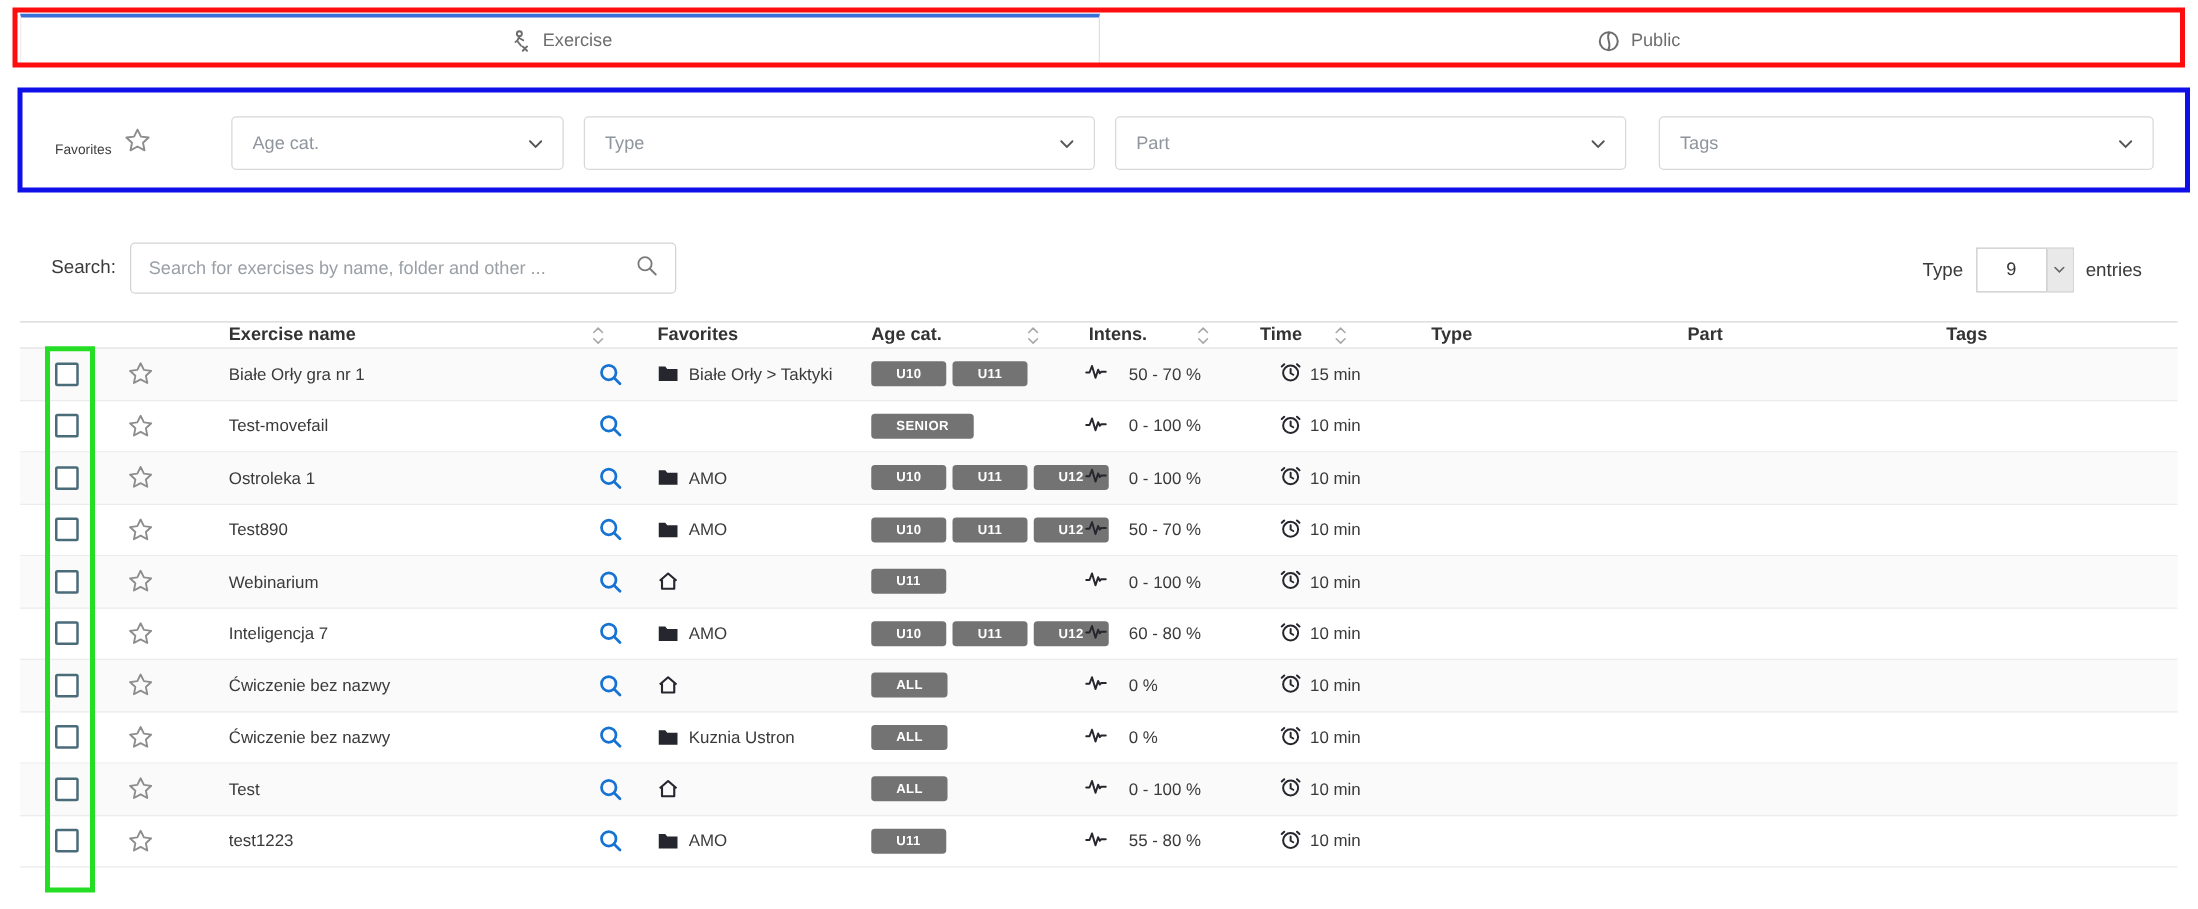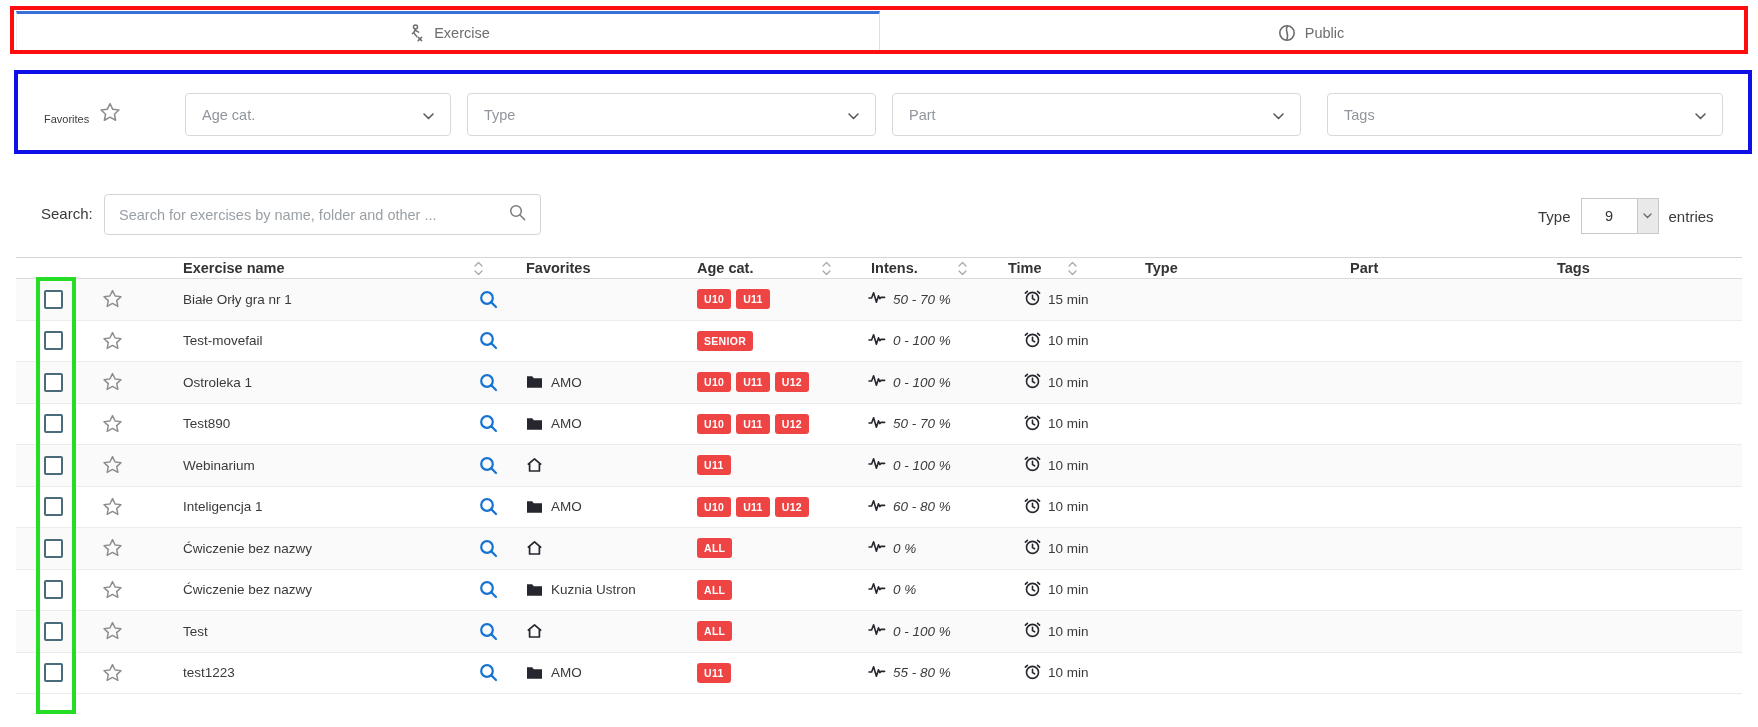--- a/index.html
+++ b/index.html
@@ -62,24 +62,24 @@
   .cell { position:absolute; top:0; bottom:0; display:flex; align-items:center;
           font-size:13.5px; color:#3a3a3a; }
   .c-check { left:28px; }
   .checkbox { width:19px; height:19px; border:2px solid #4a6b79; border-radius:2px;
               background:#fff; cursor:pointer; }
   .c-star { left:86px; cursor:pointer; }
   .c-name { left:167px; }
   .c-mag  { left:463px; cursor:pointer; }
   .c-cat  { left:510px; gap:8px; }
   .c-age  { left:681px; gap:5px; }
-  .c-int  { left:852px; gap:7px;font-style:italic; }
+  .c-int  { left:852px; gap:17px; }
   .c-time { left:1008px; gap:7px; }
-  .badge { background:#ef4444; color:#fff; font-size:10.5px; font-weight:bold;
-           padding:4px 7px; border-radius:3px; letter-spacing:.3px; }
+  .badge { background:#737373; color:#fff; font-size:10.5px; font-weight:bold;
+           padding:4px 20px; border-radius:3px; letter-spacing:.3px; }
   .h-name { left:167px; } .h-cat { left:510px; } .h-age { left:681px; }
   .h-int  { left:855px;text-align:center; } .h-time { left:992px; } .h-type { left:1129px; }
   .h-part { left:1334px; } .h-tags { left:1541px; }
   .s-name { left:458px; } .s-age { left:806px; } .s-int { left:942px; } .s-time { left:1052px; }
 </style>
 </head>
 <body>
 
 <div id="page">
 
@@ -223,20 +223,28 @@
         <path d="M10 1.5 l2.5 5.1 5.6 .65 -4.1 3.8 1.1 5.5 -5.1-2.8 -5.1 2.8 1.1-5.5 -4.1-3.8 5.6-.65 z"></path>
       </svg>
     </span>
     <span class="cell c-name">Białe Orły gra nr 1</span>
     <span class="cell c-mag">
       <svg width="19" height="19" viewBox="0 0 19 19" fill="none" stroke="#1673d2" stroke-width="2.2" stroke-linecap="round">
         <circle cx="8" cy="8" r="5.8"></circle>
               <path d="M12.4 12.4 L17 17"></path>
       </svg>
     </span>
+    <span class="cell c-cat">
+      <span class="cat-ico" style="display: flex;">
+              <svg width="17" height="14" viewBox="0 0 17 14" fill="#26262e">
+                <path d="M1 1.2 h5.2 l1.6 2 H16 v9.6 H1 z"></path>
+              </svg>
+            </span>
+      <span class="cat-txt">Białe Orły &gt; Taktyki</span>
+    </span>
     <span class="cell c-age">
             <span class="badge">U10</span>
             <span class="badge">U11</span>
           </span>
     <span class="cell c-int">
       <span>
         <svg width="18" height="15" viewBox="0 0 18 15" fill="none" stroke="#26262e" stroke-width="1.6" stroke-linecap="round" stroke-linejoin="round">
           <path d="M1 8 h2.6 l2-5.2 2.8 9.4 2.1-6.4 1.3 2.8 1.2-1.2 h3.6"></path>
         </svg>
       </span>
@@ -441,21 +449,21 @@
   </div>
         <div class="trow">
     <span class="cell c-check">
             <span class="checkbox"></span>
           </span>
     <span class="cell c-star">
       <svg width="21" height="20" viewBox="0 0 20 19" fill="none" stroke="#8d8d8d" stroke-width="1.4" stroke-linejoin="round">
         <path d="M10 1.5 l2.5 5.1 5.6 .65 -4.1 3.8 1.1 5.5 -5.1-2.8 -5.1 2.8 1.1-5.5 -4.1-3.8 5.6-.65 z"></path>
       </svg>
     </span>
-    <span class="cell c-name">Inteligencja 1</span>
+    <span class="cell c-name">Inteligencja 7</span>
     <span class="cell c-mag">
       <svg width="19" height="19" viewBox="0 0 19 19" fill="none" stroke="#1673d2" stroke-width="2.2" stroke-linecap="round">
         <circle cx="8" cy="8" r="5.8"></circle>
               <path d="M12.4 12.4 L17 17"></path>
       </svg>
     </span>
     <span class="cell c-cat">
       <span class="cat-ico" style="display: flex;">
               <svg width="17" height="14" viewBox="0 0 17 14" fill="#26262e">
                 <path d="M1 1.2 h5.2 l1.6 2 H16 v9.6 H1 z"></path>

